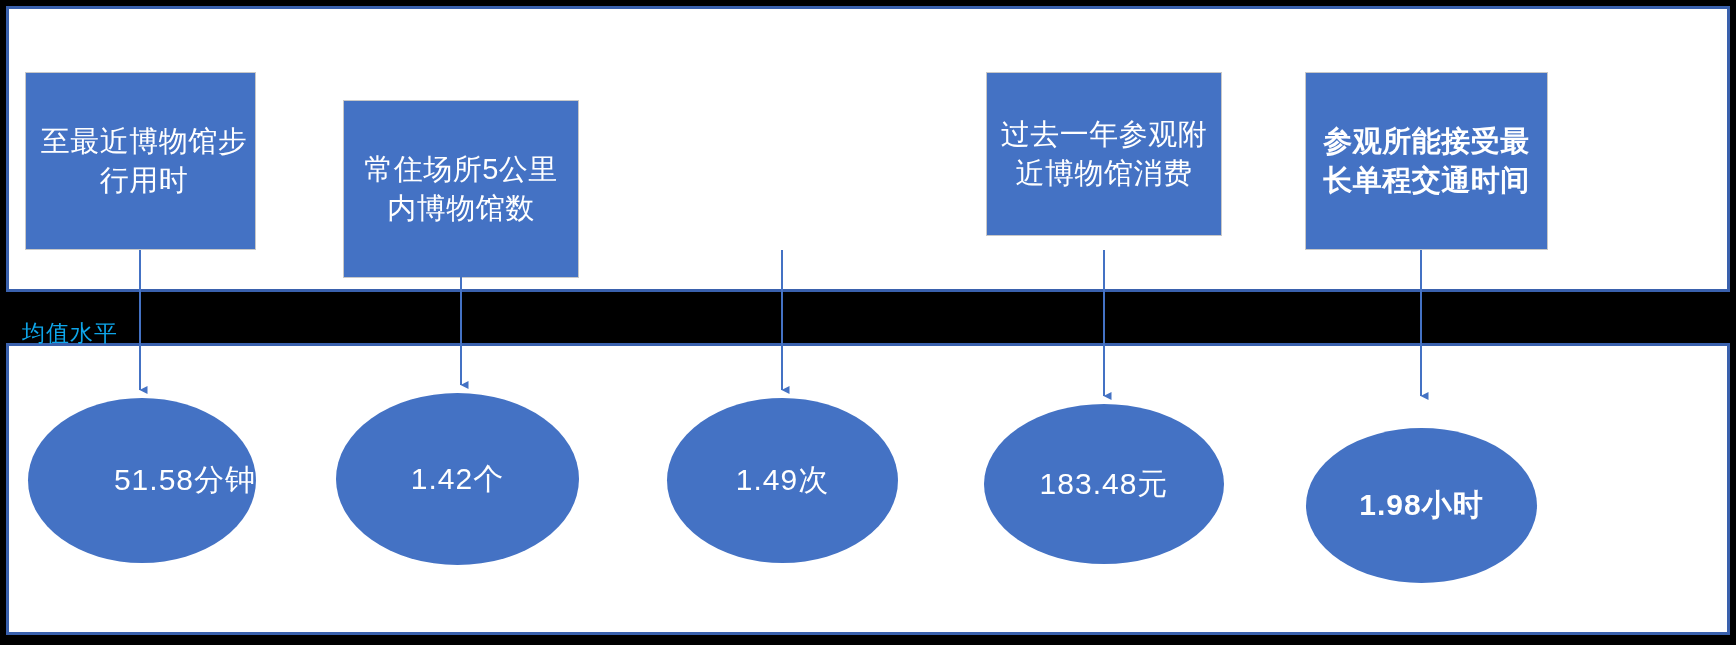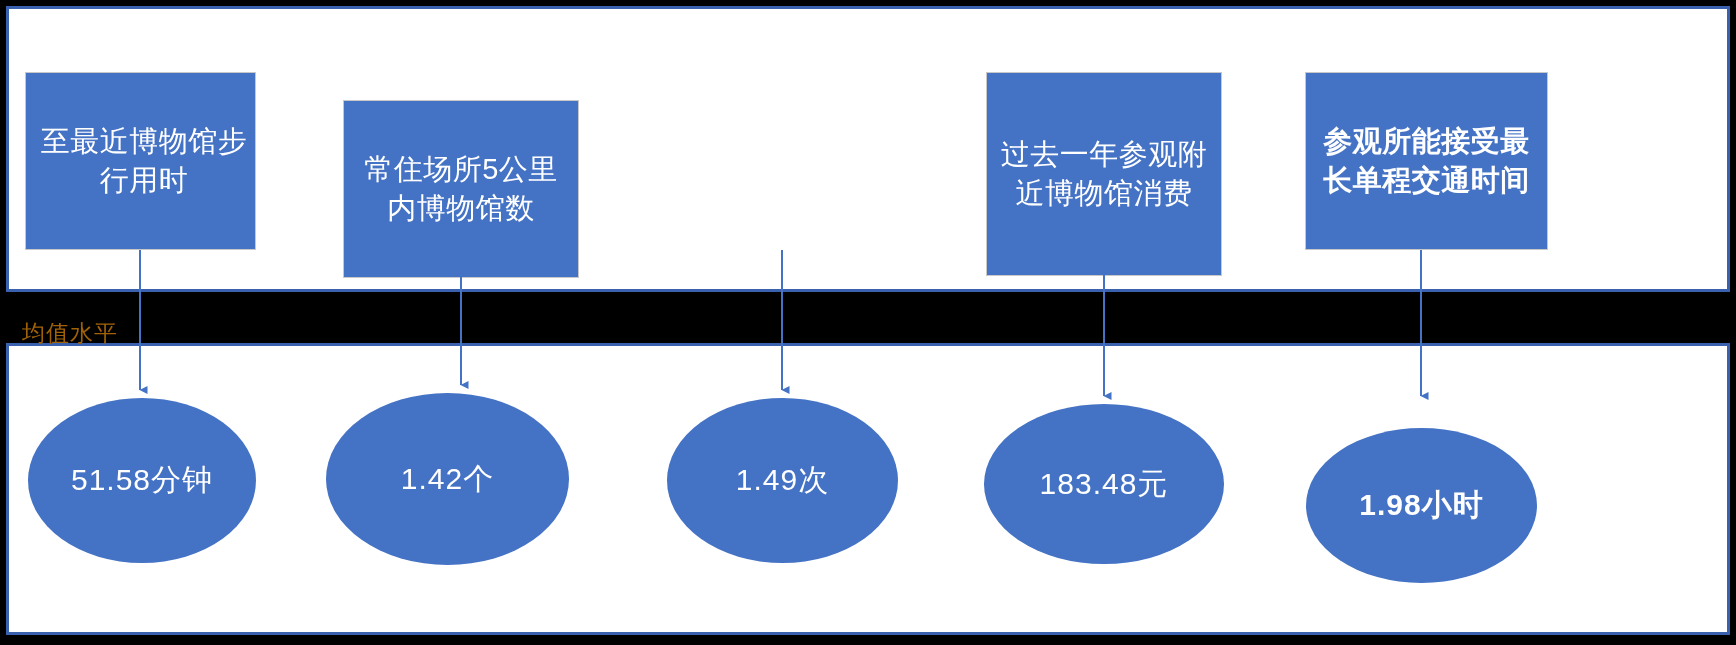--- a/index.html
+++ b/index.html
@@ -68,21 +68,21 @@
     font-size: 30px;
     display: flex;
     align-items: center;
     justify-content: center;
     letter-spacing: 1px;
   }
 
   
   #mean-level-label {
     position: absolute;
-    color: #a16207;
+    color: #0ea5e9;
     font-size: 23px;
     letter-spacing: 1px;
     white-space: nowrap;
   }
 
   
   #connectors {
     position: absolute;
     left: 0;
     top: 0;
@@ -98,36 +98,36 @@
 
   <div class="panel" id="panel-top">
   </div>
 
   <div class="factor-box" style="left:25px;  top:72px; width:231px; height:178px;padding-left:13px;">
     <span>至最近博物馆步行用时</span>
   </div>
   <div class="factor-box" style="left:343px; top:72px; width:236px; height:178px;margin-top:28px;">
     <span>常住场所5公里内博物馆数</span>
   </div>
-  <div class="factor-box" style="left:986px; top:72px; width:236px; height:204px;">
+  <div class="factor-box" style="left:986px; top:72px; width:236px; height:164px;">
     <span>过去一年参观附近博物馆消费</span>
   </div>
   <div class="factor-box" style="left:1305px; top:72px; width:243px; height:178px;font-weight:bold;">
     <span>参观所能接受最长单程交通时间</span>
   </div>
 
   <div class="panel" id="panel-bottom">
   </div>
 
   <div id="mean-level-label" style="left:22px; top:318px;">均值水平</div>
 
-  <div class="value-ellipse" style="left:28px;  top:398px; width:228px; height:165px;">
+  <div class="value-ellipse" style="left:28px;  top:398px; width:228px; height:165px;justify-content:flex-end;">
     <span>51.58分钟</span>
   </div>
-  <div class="value-ellipse" style="left:326px; top:393px; width:243px; height:172px;">
+  <div class="value-ellipse" style="left:336px; top:393px; width:243px; height:172px;">
     <span>1.42个</span>
   </div>
   <div class="value-ellipse" style="left:667px; top:398px; width:231px; height:165px;">
     <span>1.49次</span>
   </div>
   <div class="value-ellipse" style="left:984px; top:404px; width:240px; height:160px;">
     <span>183.48元</span>
   </div>
   <div class="value-ellipse" style="left:1306px; top:428px; width:231px; height:155px;font-weight:bold;">
     <span>1.98小时</span>

